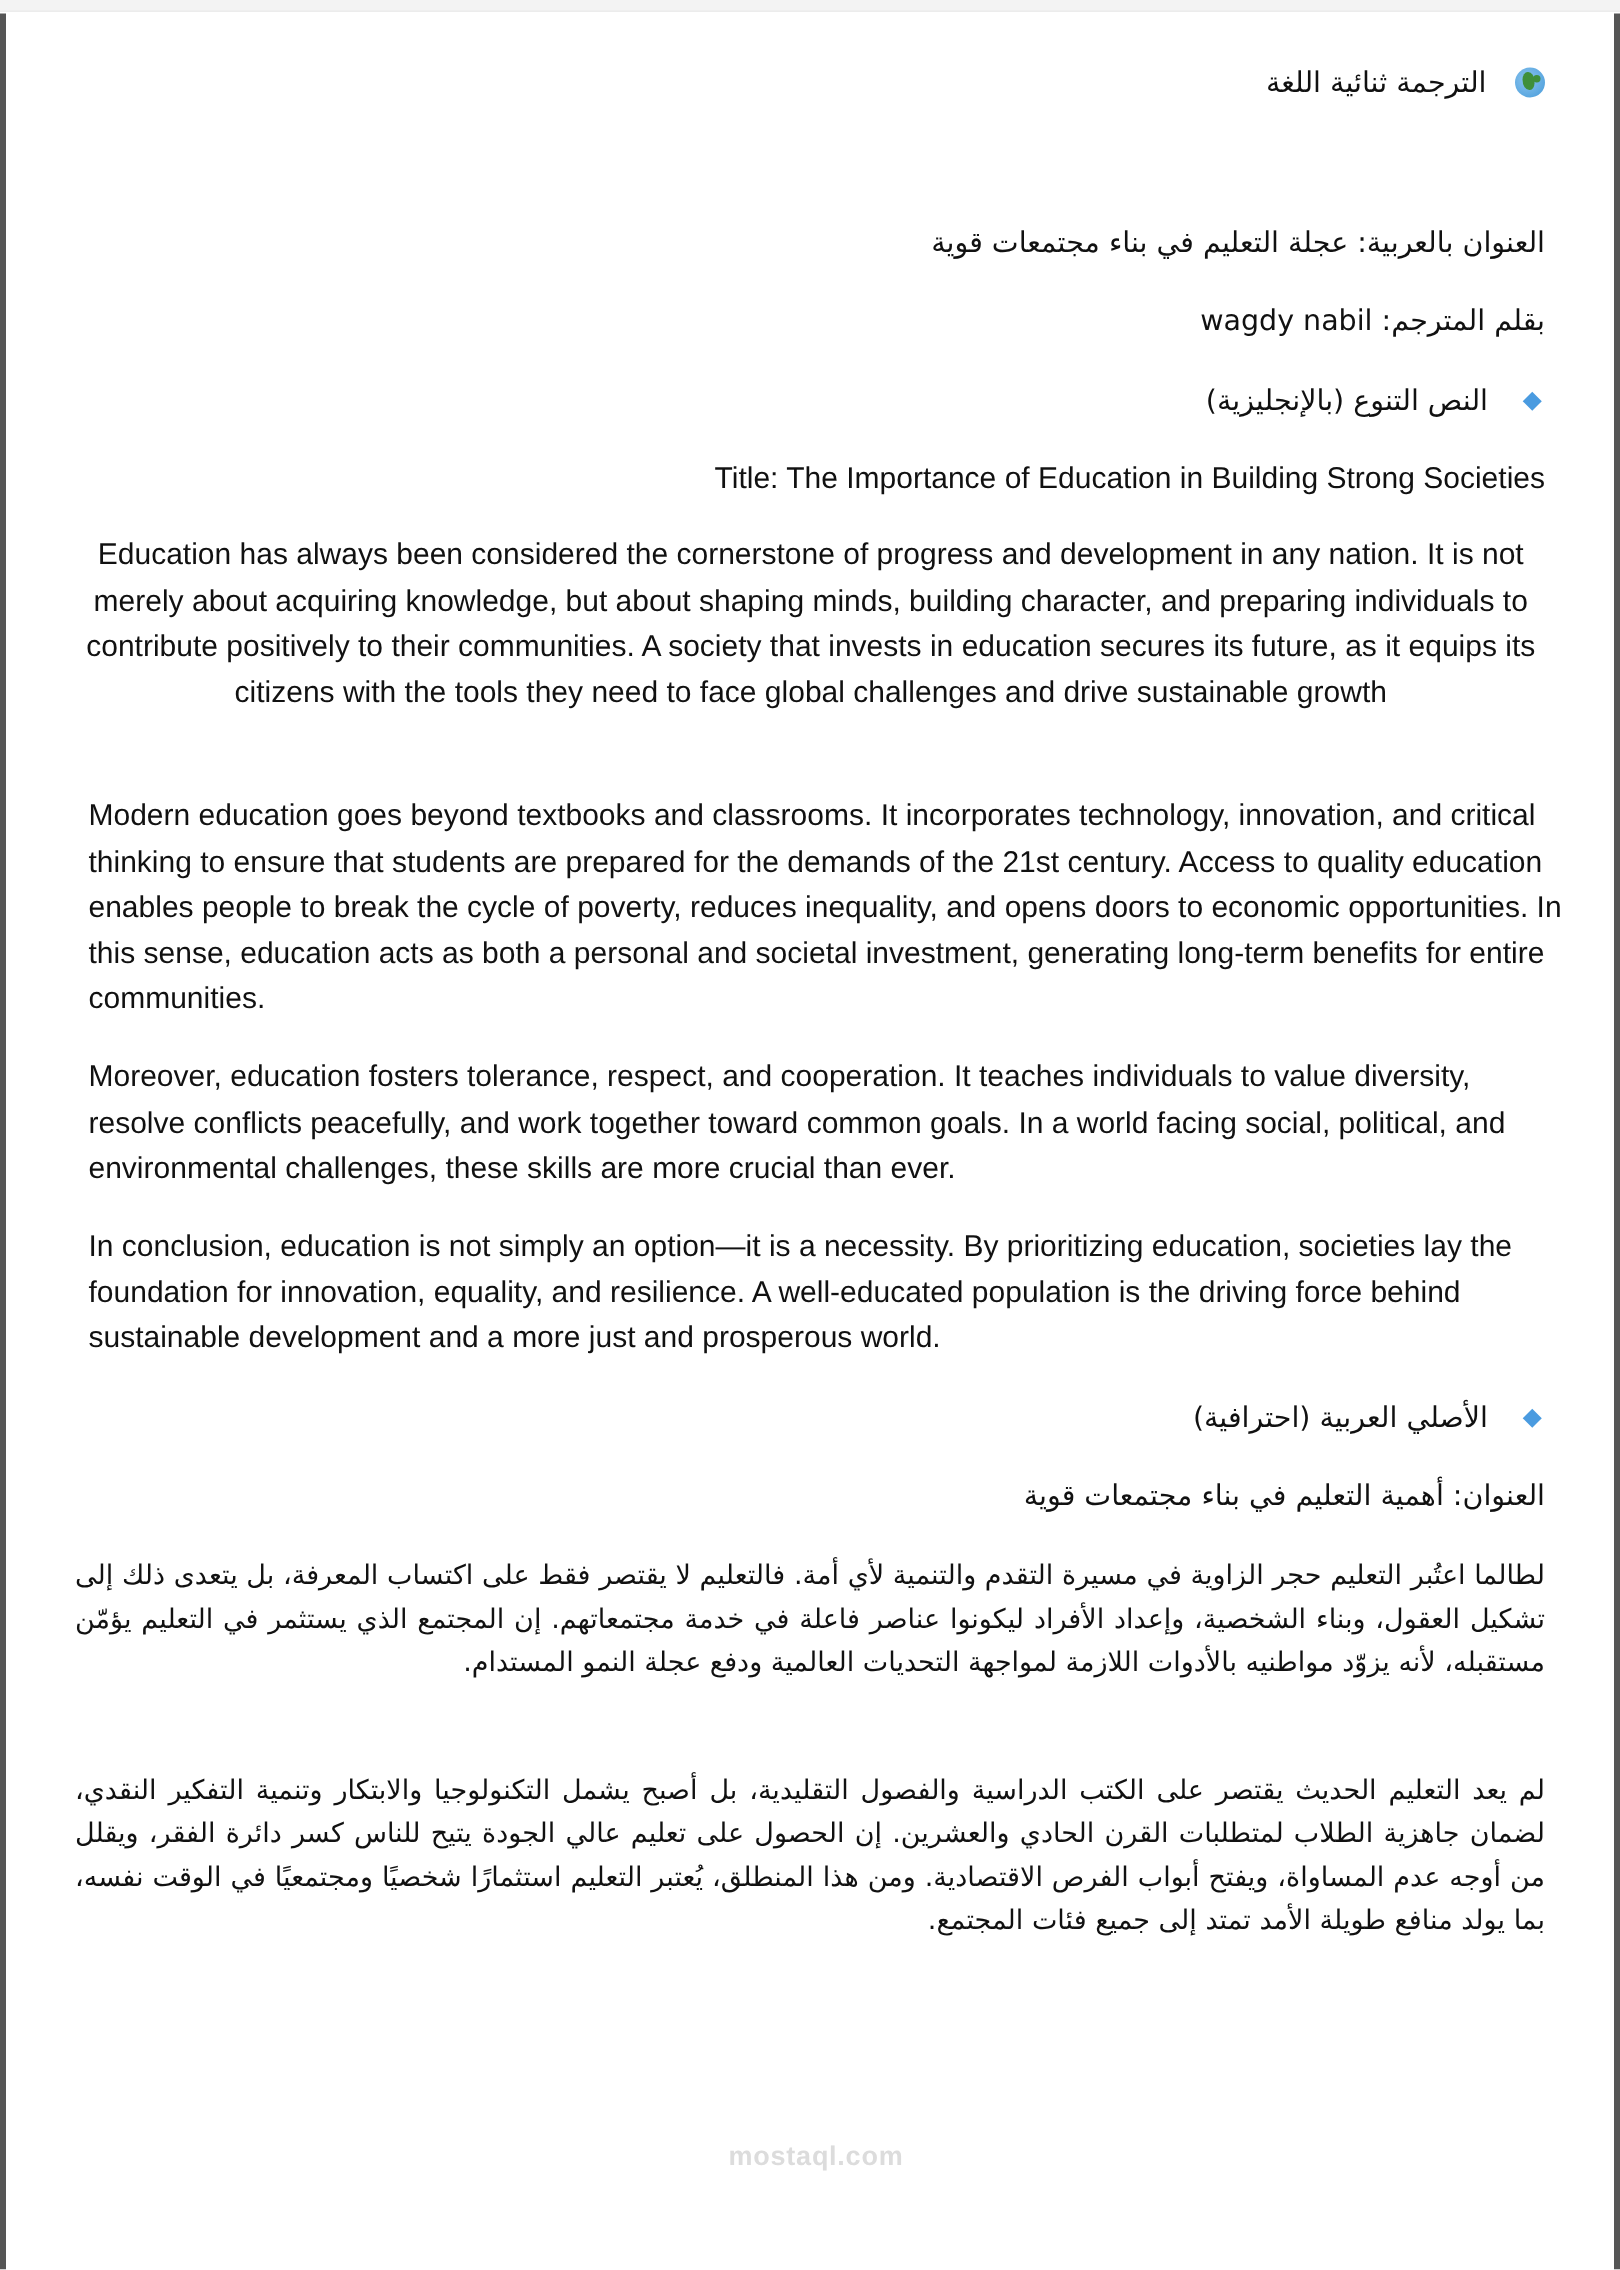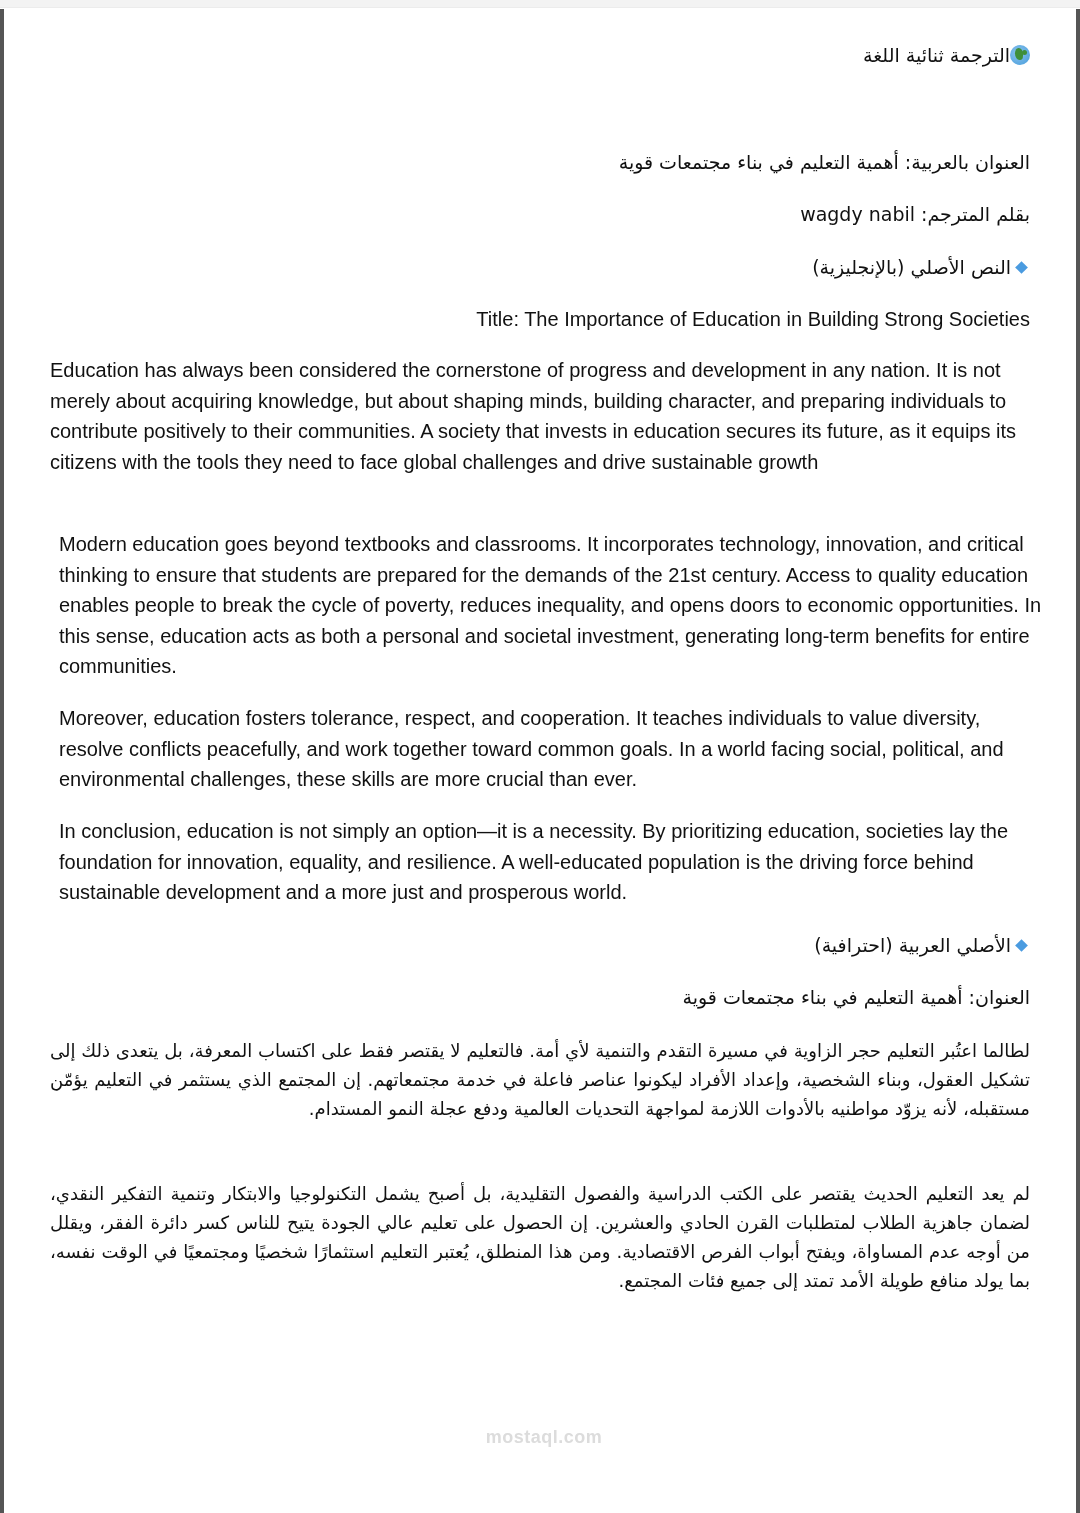--- a/index.html
+++ b/index.html
@@ -43,21 +43,21 @@
     .rtl-line {
       direction: rtl;
       text-align: right;
       right: 46px;
       font-family: "DejaVu Sans", sans-serif;
       font-size: 19px;
       line-height: 28px;
       white-space: nowrap;
       display: flex;
       align-items: center;
-      gap: 0;
+      gap: 19px;
     }
     .globe-icon {
       width: 20px; height: 20px;
       border-radius: 50%;
       background: radial-gradient(circle at 40% 40%, #8cc4ee 0%, #5aa7e0 70%, #3f8fcf 100%);
       position: relative;
       overflow: hidden;
       flex: 0 0 auto;
     }
     .globe-icon::before {
@@ -93,21 +93,21 @@
     }
     .en-para {
       font-family: "Liberation Sans", sans-serif;
       font-size: 20px;
       line-height: 30.5px;
       color: #111111;
     }
     .en-para.right {
       left: 46px;
       width: 981px;
-      text-align: left;
+      text-align: center;
     }
     .en-para.left {
       left: 35px;
       width: 985px;
       text-align: left;
       margin-left: 20px;
     }
     .ar-para {
       direction: rtl;
       right: 46px;
@@ -148,30 +148,30 @@
 <div class="border-right"></div>
 
 <div class="page">
 
   <div class="abs rtl-line" style="top: 32px;">
     <span class="globe-icon"></span>
     <span>الترجمة ثنائية اللغة</span>
   </div>
 
   <div class="abs rtl-line" style="top: 139px;">
-    <span>العنوان بالعربية: أهمية التعليم في بناء مجتمعات قوية</span>
+    <span>العنوان بالعربية: عجلة التعليم في بناء مجتمعات قوية</span>
   </div>
 
   <div class="abs rtl-line" style="top: 191px;">
     <span>بقلم المترجم: wagdy nabil</span>
   </div>
 
   <div class="abs rtl-line" style="top: 244px;">
     <span class="diamond-icon"></span>
-    <span>النص الأصلي (بالإنجليزية)</span>
+    <span>النص التنوع (بالإنجليزية)</span>
   </div>
 
   <div class="abs en-title" style="top: 296px; text-align: right;">Title: The Importance of Education in Building Strong Societies</div>
 
   <p class="abs en-para right" style="top: 346px;">Education has always been considered the cornerstone of progress and development in any nation. It is not merely about acquiring knowledge, but about shaping minds, building character, and preparing individuals to contribute positively to their communities. A society that invests in education secures its future, as it equips its citizens with the tools they need to face global challenges and drive sustainable growth</p>
   <p class="abs en-para left" style="top: 520px;">Modern education goes beyond textbooks and classrooms. It incorporates technology, innovation, and critical thinking to ensure that students are prepared for the demands of the 21st century. Access to quality education enables people to break the cycle of poverty, reduces inequality, and opens doors to economic opportunities. In this sense, education acts as both a personal and societal investment, generating long-term benefits for entire communities.</p>
   <p class="abs en-para left" style="top: 694px;">Moreover, education fosters tolerance, respect, and cooperation. It teaches individuals to value diversity, resolve conflicts peacefully, and work together toward common goals. In a world facing social, political, and environmental challenges, these skills are more crucial than ever.</p>
   <p class="abs en-para left" style="top: 807px;">In conclusion, education is not simply an option—it is a necessity. By prioritizing education, societies lay the foundation for innovation, equality, and resilience. A well-educated population is the driving force behind sustainable development and a more just and prosperous world.</p>
 
   <div class="abs rtl-line" style="top: 922px;">

